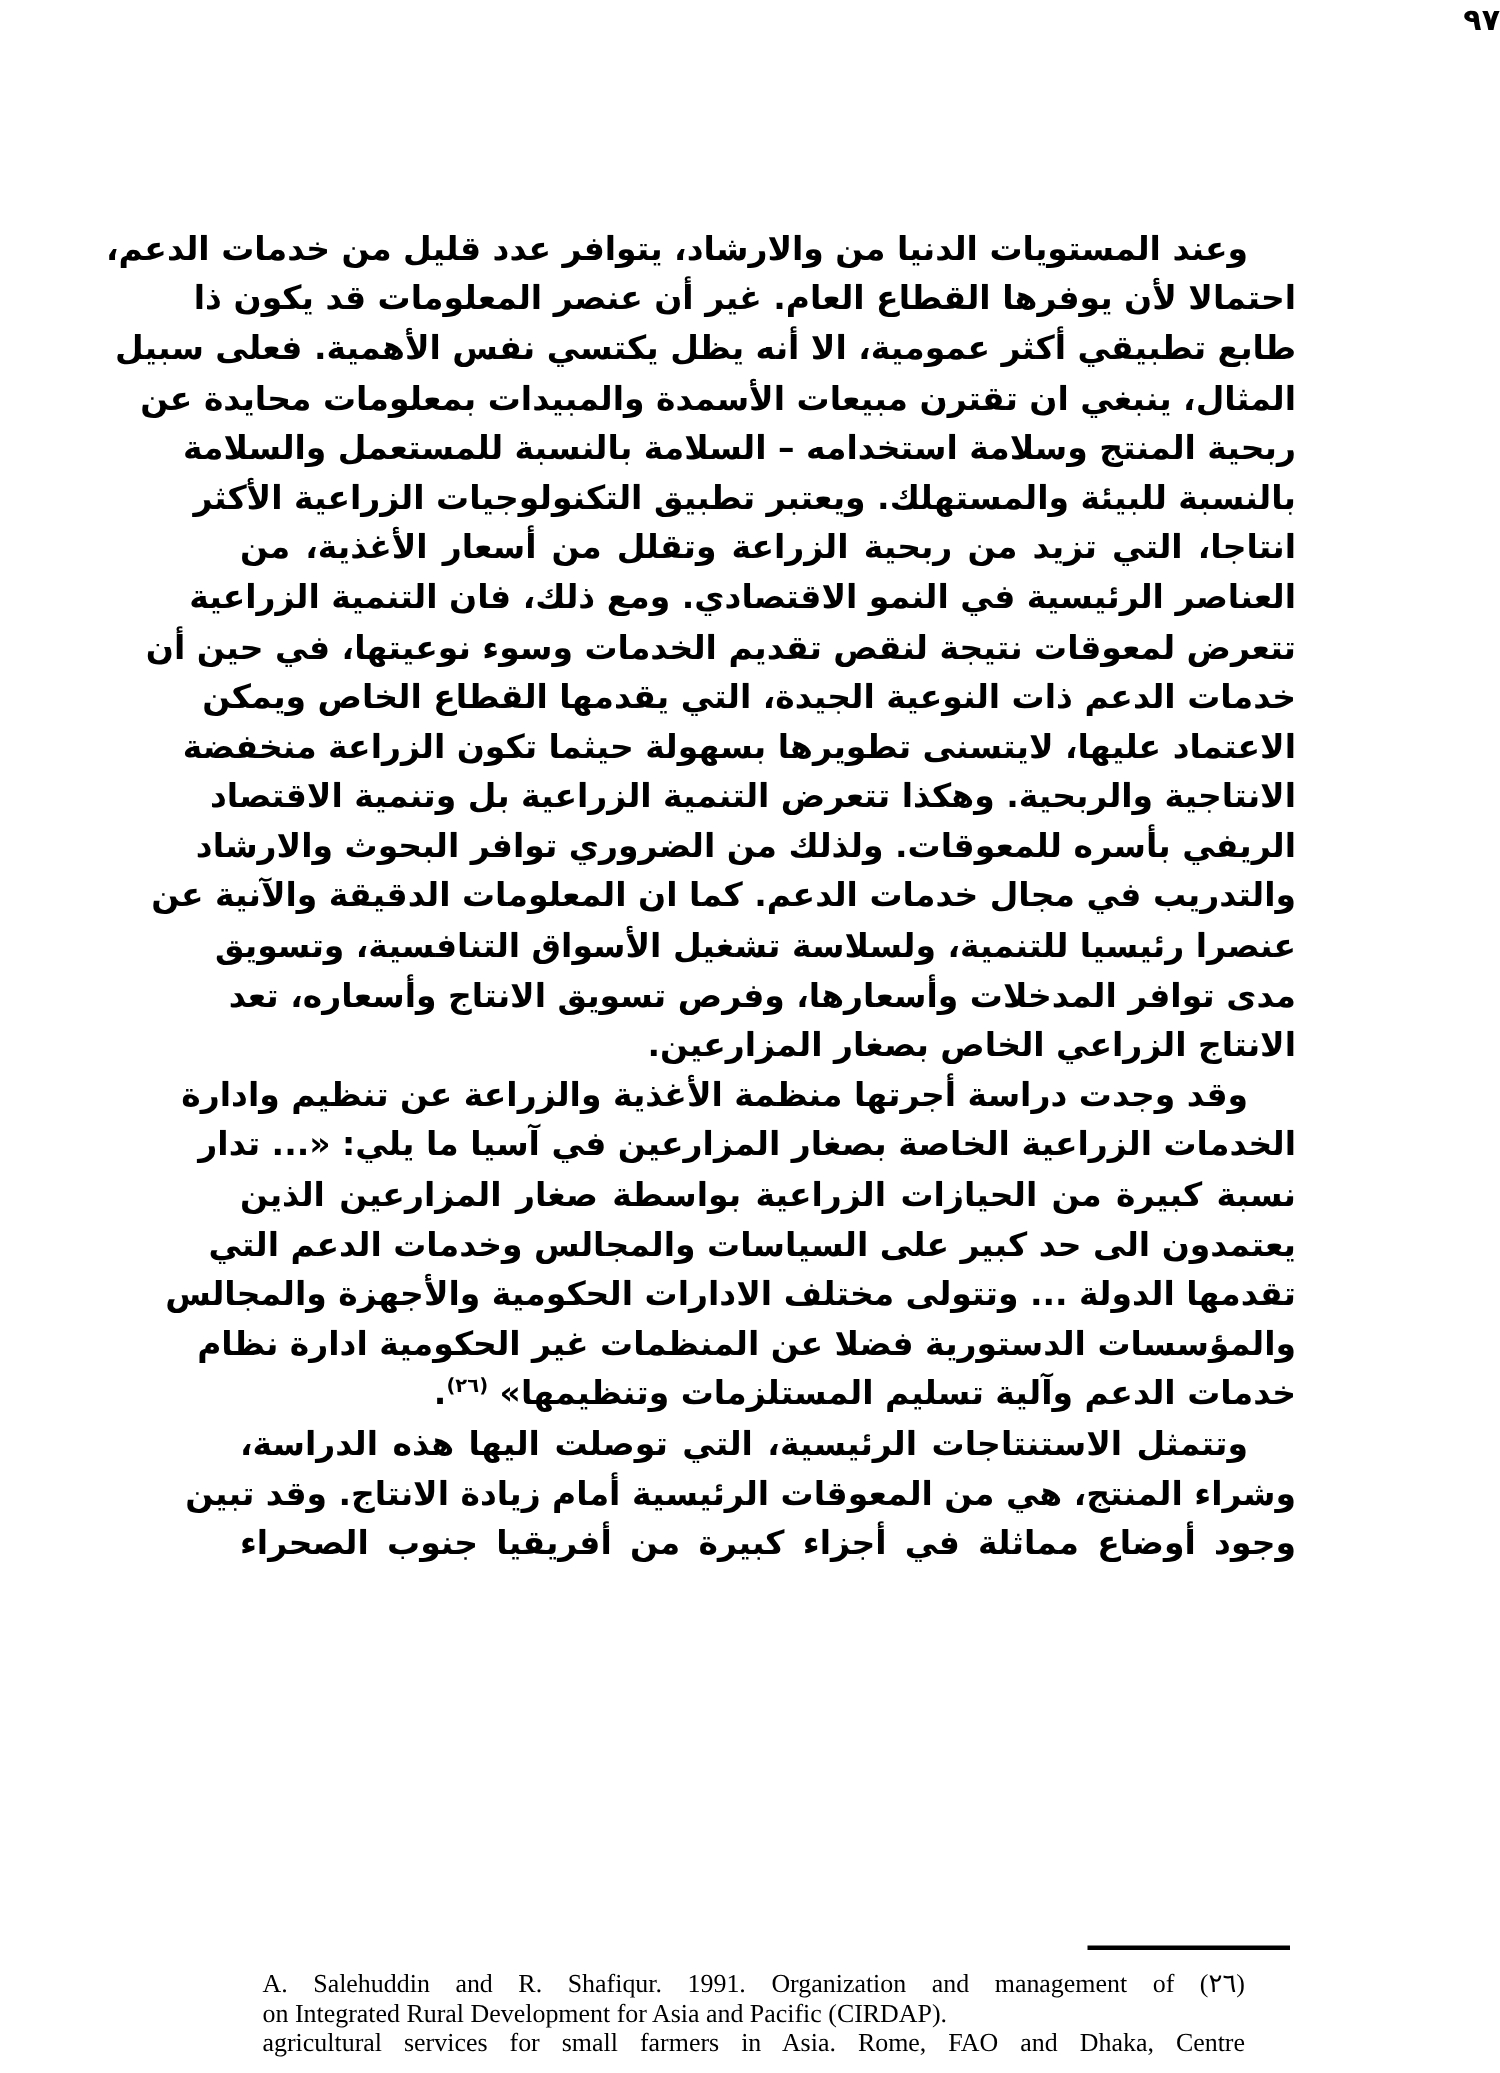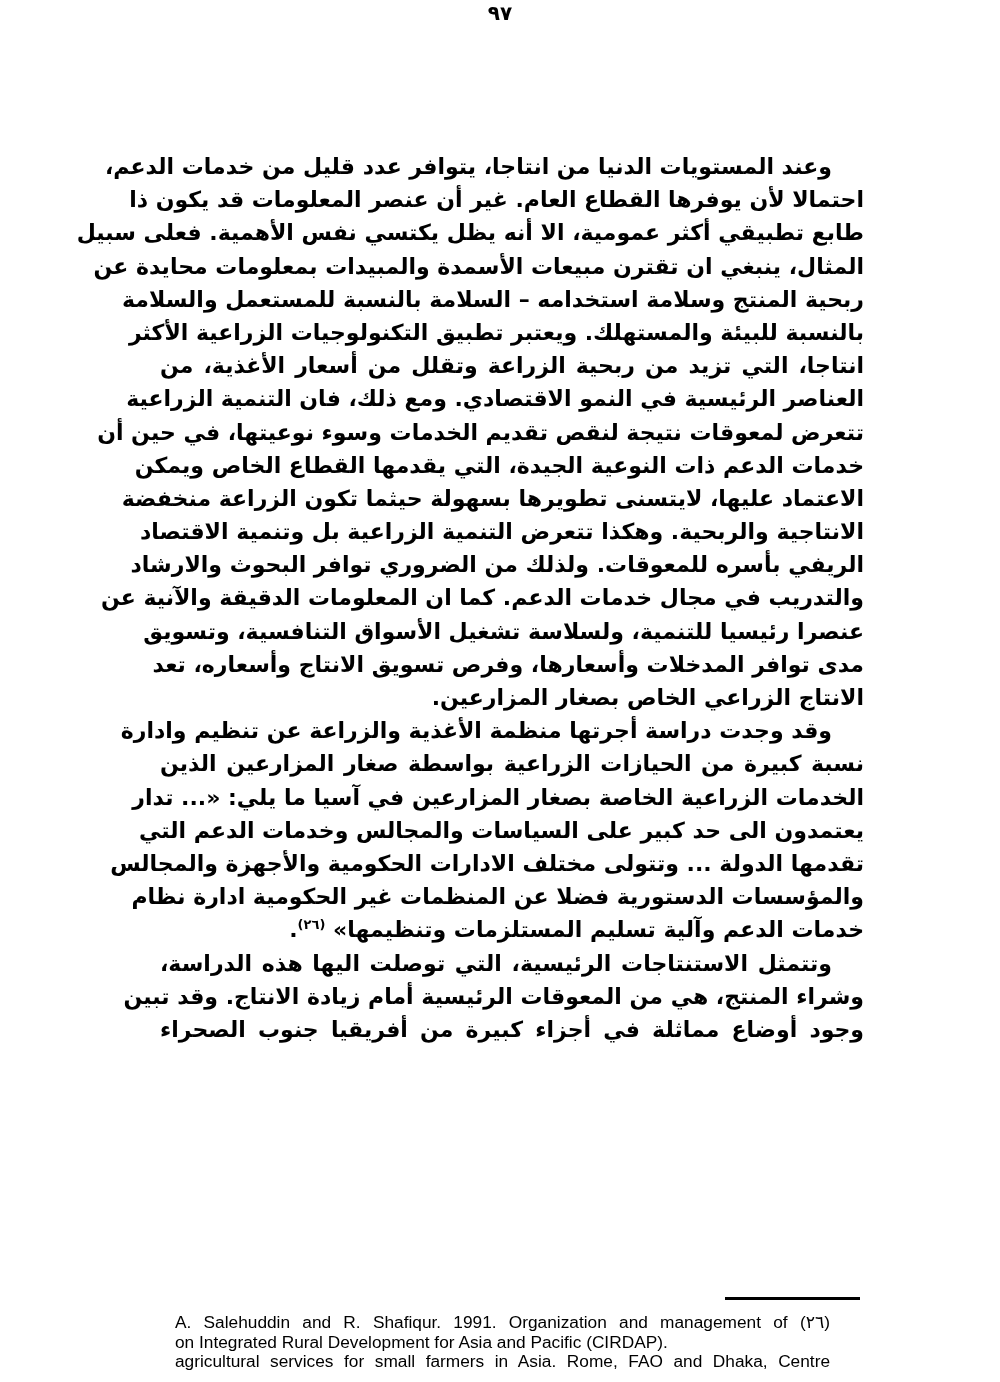--- a/index.html
+++ b/index.html
@@ -1,18 +1,18 @@
 <!DOCTYPE html>
 <html><head>
   <meta charset="utf-8">
   <style>
     html, body { margin: 0; padding: 0; background: #ffffff; }
     body { width: 1000px; height: 1382px; position: relative; overflow: hidden; color: #000; }
     .page-number {
-      position: absolute; top: 0; left: 0; width: 1000px; text-align: center;
+      position: absolute; top: 0; left: 0; width: 1000px; text-align: right;
       font-family: "DejaVu Sans", sans-serif; font-size: 20px; font-weight: bold;
       line-height: 26px; direction: rtl;
     }
     .body-text {
       position: absolute; top: 150px; left: 160px; width: 704px;
       direction: rtl; font-family: "DejaVu Sans", sans-serif; font-weight: bold;
       font-size: 22px; line-height: 33.2px;
     }
     .line {
       display: block; white-space: nowrap; text-align: justify;
@@ -20,57 +20,57 @@
     }
     .line.indent { padding-right: 32px; }
     .line.last { text-align-last: right; }
     .sup { font-size: 13px; vertical-align: super; line-height: 0; }
     .footnote-rule {
       position: absolute; top: 1297px; left: 725px; width: 135px; height: 3px;
       background: #000;
     }
     .footnote {
       position: absolute; top: 1313px; left: 175px; width: 655px;
-      font-family: Liberation Sans, sans-serif; font-size: 17.3px; line-height: 19.5px;
+      font-family: Liberation Serif, serif; font-size: 17.3px; line-height: 19.5px;
       direction: ltr;
     }
     .fn-line { display: block; white-space: nowrap; text-align: justify; text-align-last: justify; }
     .fn-line.last { text-align-last: left; }
   </style>
 </head>
 <body>
 
 <div class="page-number">٩٧</div>
 
 <div class="body-text">
 
   <div>
-    <span class="line indent">وعند المستويات الدنيا من انتاجا، يتوافر عدد قليل من خدمات الدعم،</span>
+    <span class="line indent">وعند المستويات الدنيا من والارشاد، يتوافر عدد قليل من خدمات الدعم،</span>
     <span class="line">احتمالا لأن يوفرها القطاع العام. غير أن عنصر المعلومات قد يكون ذا</span>
     <span class="line">طابع تطبيقي أكثر عمومية، الا أنه يظل يكتسي نفس الأهمية. فعلى سبيل</span>
     <span class="line">المثال، ينبغي ان تقترن مبيعات الأسمدة والمبيدات بمعلومات محايدة عن</span>
     <span class="line">ربحية المنتج وسلامة استخدامه – السلامة بالنسبة للمستعمل والسلامة</span>
     <span class="line">بالنسبة للبيئة والمستهلك. ويعتبر تطبيق التكنولوجيات الزراعية الأكثر</span>
     <span class="line">انتاجا، التي تزيد من ربحية الزراعة وتقلل من أسعار الأغذية، من</span>
     <span class="line">العناصر الرئيسية في النمو الاقتصادي. ومع ذلك، فان التنمية الزراعية</span>
     <span class="line">تتعرض لمعوقات نتيجة لنقص تقديم الخدمات وسوء نوعيتها، في حين أن</span>
     <span class="line">خدمات الدعم ذات النوعية الجيدة، التي يقدمها القطاع الخاص ويمكن</span>
     <span class="line">الاعتماد عليها، لايتسنى تطويرها بسهولة حيثما تكون الزراعة منخفضة</span>
     <span class="line">الانتاجية والربحية. وهكذا تتعرض التنمية الزراعية بل وتنمية الاقتصاد</span>
     <span class="line">الريفي بأسره للمعوقات. ولذلك من الضروري توافر البحوث والارشاد</span>
     <span class="line">والتدريب في مجال خدمات الدعم. كما ان المعلومات الدقيقة والآنية عن</span>
     <span class="line">عنصرا رئيسيا للتنمية، ولسلاسة تشغيل الأسواق التنافسية، وتسويق</span>
     <span class="line">مدى توافر المدخلات وأسعارها، وفرص تسويق الانتاج وأسعاره، تعد</span>
     <span class="line last">الانتاج الزراعي الخاص بصغار المزارعين.</span>
   </div>
 
   <div>
     <span class="line indent">وقد وجدت دراسة أجرتها منظمة الأغذية والزراعة عن تنظيم وادارة</span>
+    <span class="line">الخدمات الزراعية الخاصة بصغار المزارعين في آسيا ما يلي: «... تدار</span>
     <span class="line">نسبة كبيرة من الحيازات الزراعية بواسطة صغار المزارعين الذين</span>
-    <span class="line">الخدمات الزراعية الخاصة بصغار المزارعين في آسيا ما يلي: «... تدار</span>
     <span class="line">يعتمدون الى حد كبير على السياسات والمجالس وخدمات الدعم التي</span>
     <span class="line">تقدمها الدولة ... وتتولى مختلف الادارات الحكومية والأجهزة والمجالس</span>
     <span class="line">والمؤسسات الدستورية فضلا عن المنظمات غير الحكومية ادارة نظام</span>
     <span class="line last"><span>خدمات الدعم وآلية تسليم المستلزمات وتنظيمها»</span> <span class="sup">(٢٦)</span><span>.</span></span>
   </div>
 
   <div>
     <span class="line indent">وتتمثل الاستنتاجات الرئيسية، التي توصلت اليها هذه الدراسة،</span>
     <span class="line">وشراء المنتج، هي من المعوقات الرئيسية أمام زيادة الانتاج. وقد تبين</span>
     <span class="line">وجود أوضاع مماثلة في أجزاء كبيرة من أفريقيا جنوب الصحراء</span>

